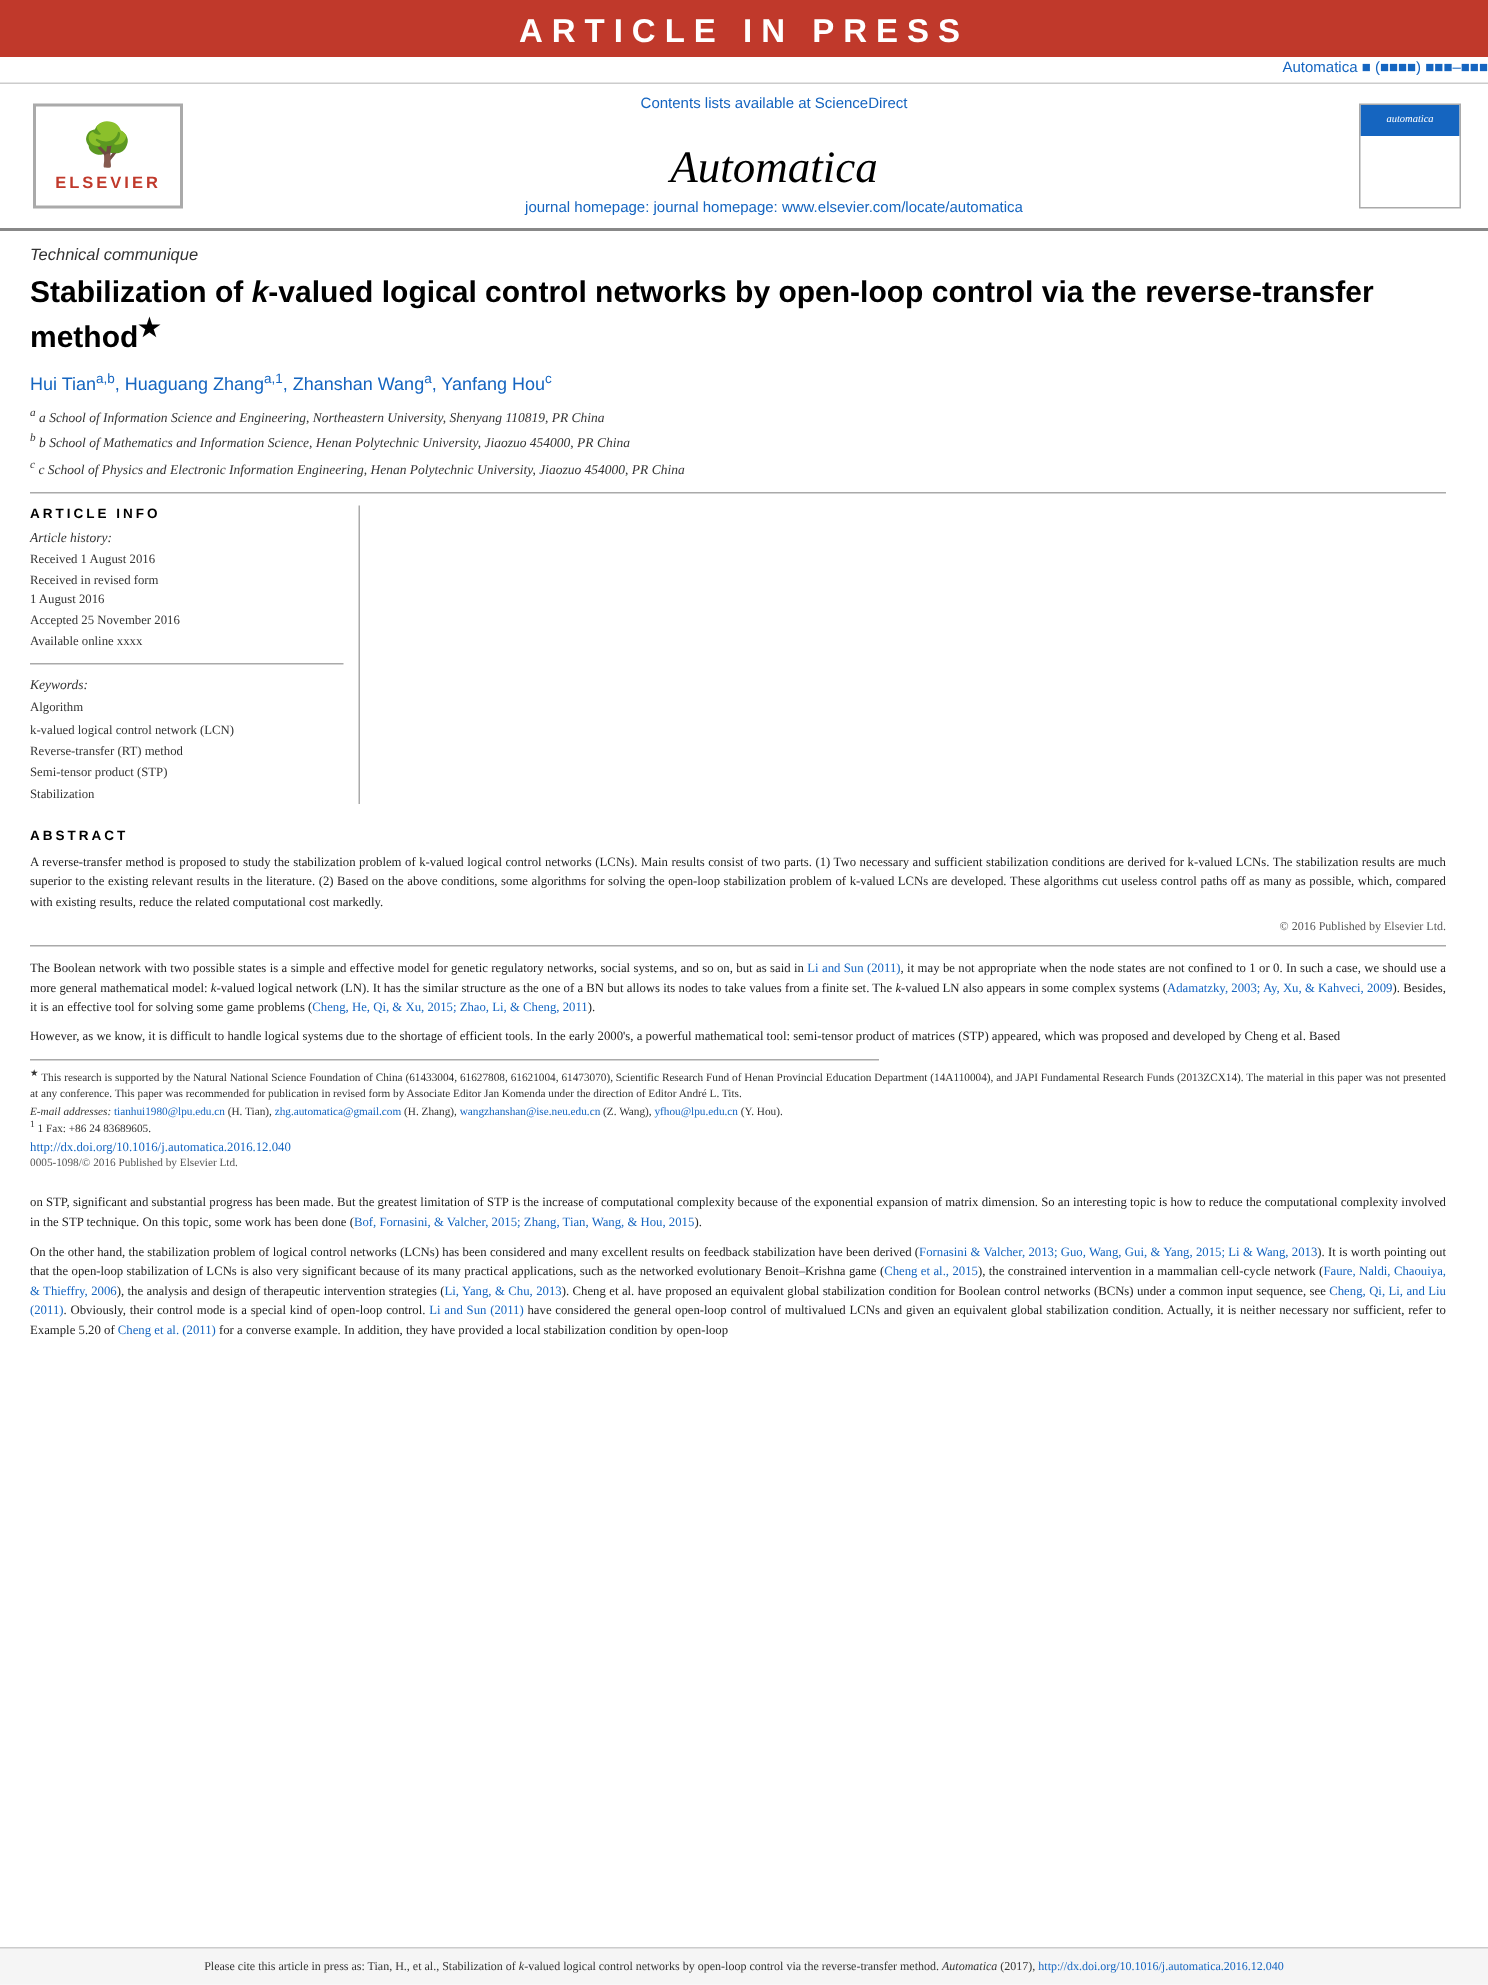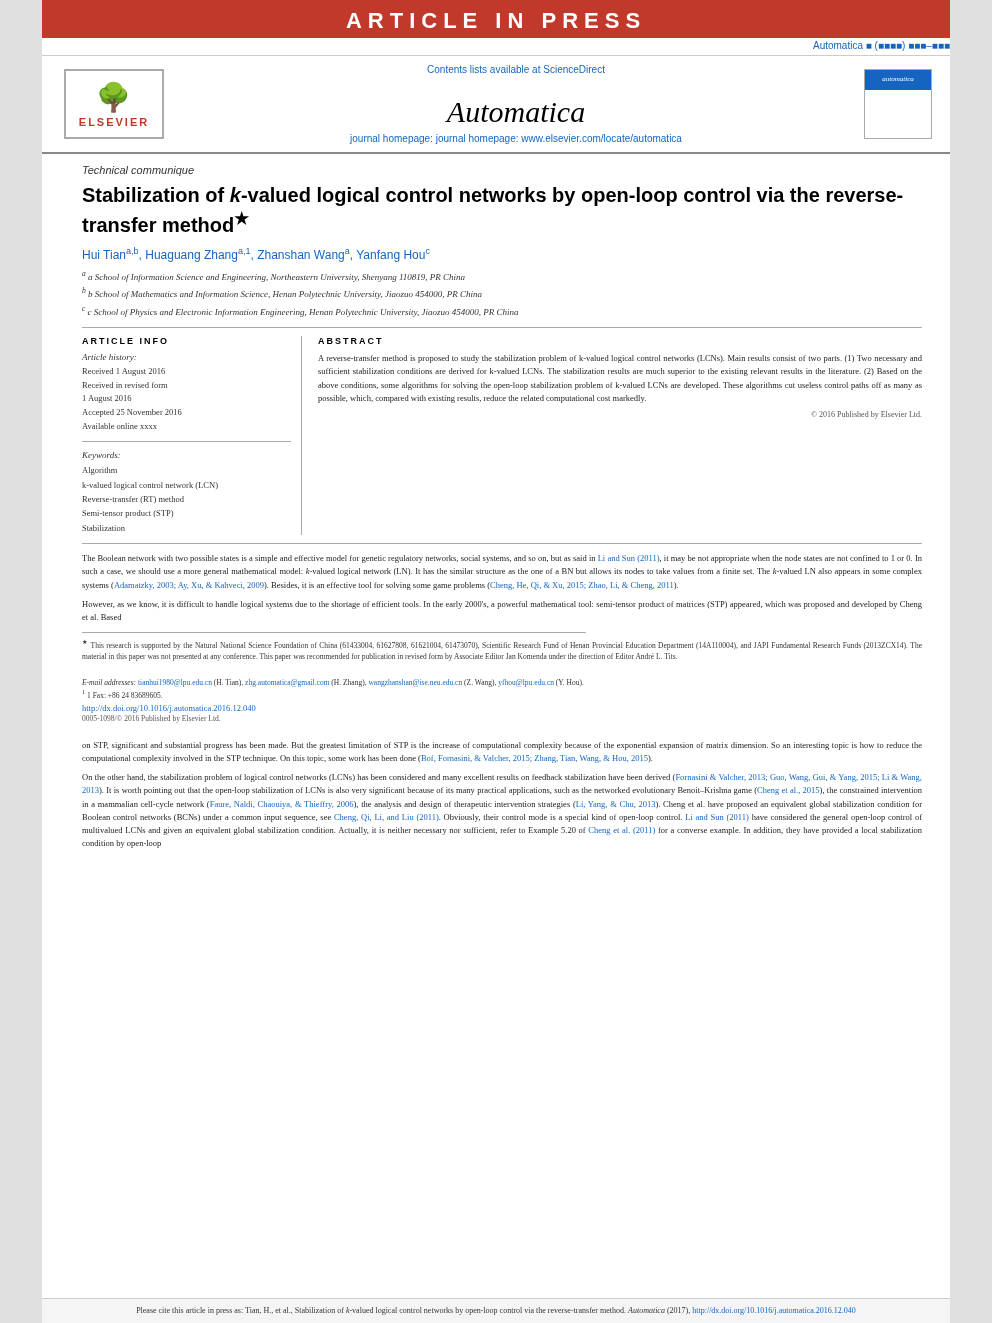--- a/index.html
+++ b/index.html
@@ -5,21 +5,21 @@
     * { margin: 0; padding: 0; box-sizing: border-box; }
     body {
       background: #e0e0e0;
       font-family: 'Times New Roman', Times, serif;
       display: flex;
       justify-content: center;
       align-items: flex-start;
       min-height: 1323px;
     }
     .page {
-      width: 908px;
+      width: 992px;
       min-height: 1323px;
       background: #fff;
       position: relative;
       overflow: hidden;
       display: flex;
       flex-direction: column;
     }
 
     
     .aip-banner {
@@ -128,21 +128,21 @@
     .automatica-thumb-title {
       color: #fff;
       font-size: 7px;
       font-style: italic;
       font-family: 'Times New Roman', serif;
       margin-top: 2px;
     }
 
     
     .article-content {
-      padding: 10px 28px 10px 40px;
+      padding: 10px 28px 10px 20px;
       flex: 1;
     }
 
     
     .technical-communique {
       font-size: 11px;
       font-style: italic;
       color: #333;
       margin-bottom: 6px;
       font-family: Arial, sans-serif;
@@ -185,21 +185,21 @@
     
     .divider {
       border: none;
       border-top: 1px solid #aaa;
       margin: 8px 0;
     }
 
     
     .two-col {
       display: flex;
-      flex-direction: row;
+      flex-direction: column;
       gap: 16px;
       margin-bottom: 8px;
     }
     .col-left {
       width: 220px;
       flex-shrink: 0;
       border-right: 1px solid #aaa;
       padding-right: 10px;
     }
     .col-right {
@@ -299,21 +299,21 @@
     }
     .footnote-text {
       font-size: 7.5px;
       color: #333;
       line-height: 1.5;
       text-align: justify;
     }
     .footnote-email {
       font-size: 7.5px;
       color: #333;
-      margin-top: 16px;
+      margin-top: 1px;
     }
     .footnote-email span {
       color: #1565c0;
     }
 
     
     .citation-bar {
       background: #f5f5f5;
       border-top: 1px solid #ccc;
       padding: 6px 36px;

